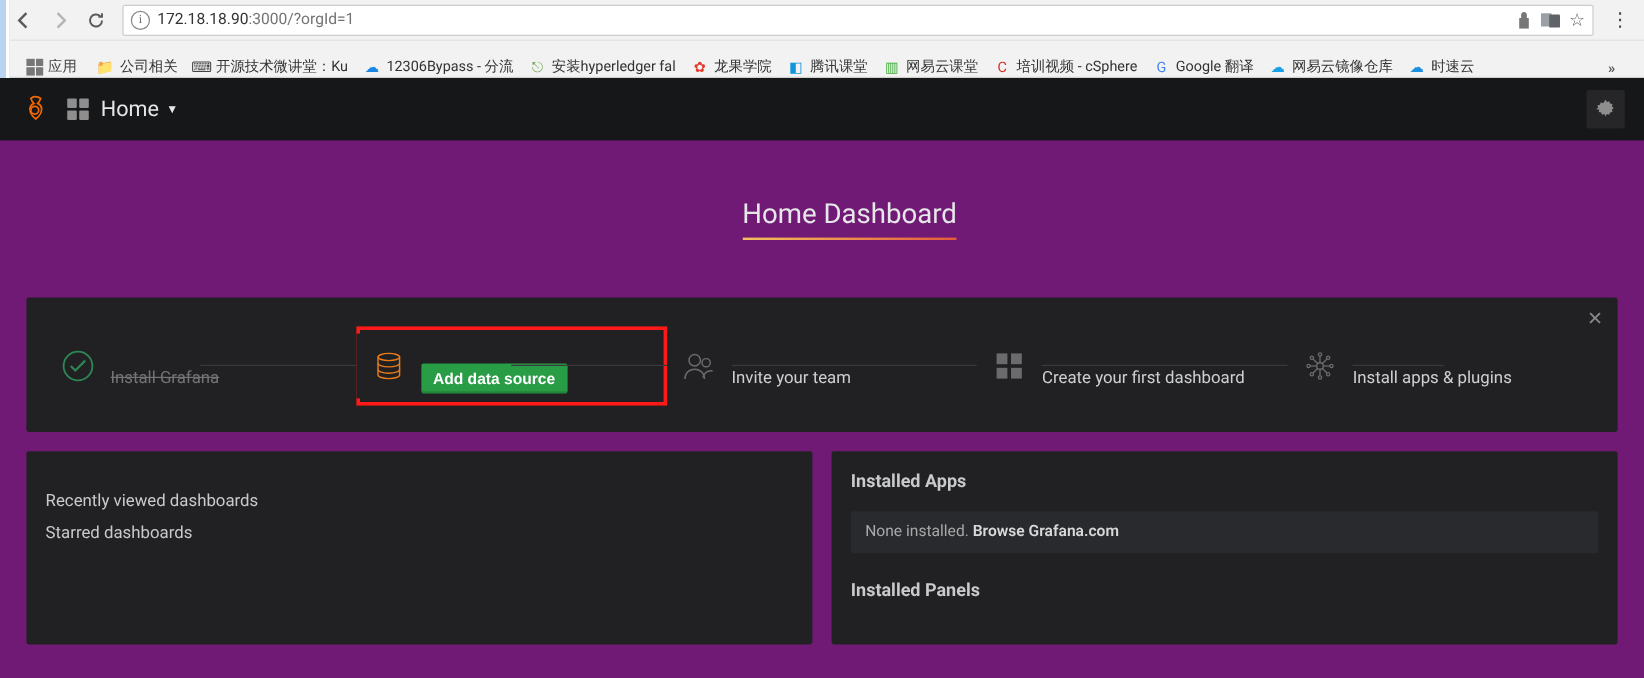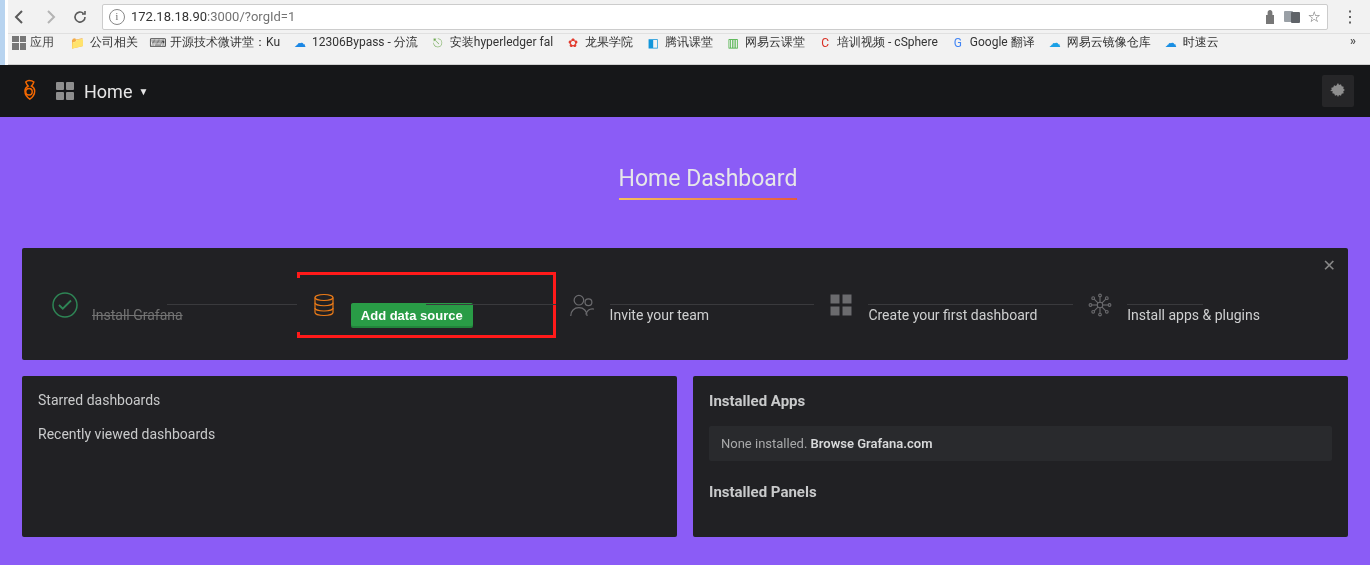--- a/index.html
+++ b/index.html
@@ -11,30 +11,30 @@
   .nav-btn { width: 28px; height: 28px; display:flex; align-items:center; justify-content:center; color:#5a5a5a; border-radius:14px; cursor:pointer; }
   .nav-btn.disabled { color:#b4b4b4; }
   .url-bar { flex:1; height:26px; background:#fff; border:1px solid #ccc; border-radius:2px; margin:0 6px; display:flex; align-items:center; padding:0 6px; font-size:13px; color:#333; }
   .url-info { width:16px; height:16px; border:1px solid #888; border-radius:50%; display:flex; align-items:center; justify-content:center; font-size:10px; font-family:serif; margin-right:6px; color:#666;}
   .url-host { color:#333; }
   .url-path { color:#737373; }
   .url-right { margin-left:auto; display:flex; gap:8px; align-items:center; color:#888; }
   .star { font-size:15px; color:#666; }
   .menu-dots { font-size:16px; color:#444; padding:0 6px; }
   
-  .bookmarks-row { display:flex; align-items:flex-start; height:30px; padding:0 6px; gap:4px; font-size:12px; }
+  .bookmarks-row { display:flex; align-items:flex-end; height:30px; padding:0 16px; gap:4px; font-size:12px; }
   .apps-btn { display:flex; align-items:center; gap:4px; padding:0 6px; color:#444; cursor:pointer;}
   .apps-grid { width:14px; height:14px; display:grid; grid-template-columns:1fr 1fr; grid-template-rows:1fr 1fr; gap:1px;}
   .apps-grid span { background:#777; }
   .bm { display:flex; align-items:center; gap:4px; padding:0 6px; color:#333; cursor:pointer; white-space:nowrap; height:100%;}
   .bm-icon { width:16px; height:16px; display:flex; align-items:center; justify-content:center; border-radius:3px; flex-shrink:0;}
   .bm-overflow { margin-left:auto; color:#555; padding:0 8px; font-weight:bold;}
   
   
-  .app { position:relative; background:#8b5cf6; height: calc(565px - 65px); color:#d8d9da; overflow:hidden;}
+  .app { position:relative; background:#701a75; height: calc(565px - 65px); color:#d8d9da; overflow:hidden;}
   .app-bar { height:52px; display:flex; align-items:center; padding:0 16px; background:#161719;}
   .logo { width:26px; height:26px; margin-right:14px; }
   .dash-icon { width:18px; height:18px; display:grid; grid-template-columns:1fr 1fr; grid-template-rows:1fr 1fr; gap:2px; margin-right:10px;}
   .dash-icon span { background:#8e8e8e; border-radius:1px;}
   .breadcrumb { font-size:18px; font-weight:400; color:#e6e6e6; display:flex; align-items:center; gap:6px; cursor:pointer;}
   .breadcrumb .caret { font-size:10px; }
   .gear-btn { margin-left:auto; width:32px; height:32px; background:#262628; display:flex; align-items:center; justify-content:center; border-radius:2px; cursor:pointer;}
   
   .content { padding: 20px 22px 0; }
   .page-title { text-align:center; font-size:23px; font-weight:400; color:#e6e7e8; display:inline-block; padding-bottom:6px; border-bottom:2px solid; border-image: linear-gradient(90deg,#f5c15d,#e55b3c) 1; margin-left: 46px; }
@@ -274,22 +274,22 @@
                 <line x1="30.5" y1="28.5" x2="25" y2="23"></line>
             </g>
           </svg>
         </div>
         <div class="step-label">Install apps &amp; plugins</div>
       </div>
     </div>
 
     <div class="lower">
       <div class="card left">
+        <div class="entry" style="margin-top:18px">Recently viewed dashboards</div>
         <div class="entry">Starred dashboards</div>
-        <div class="entry" style="margin-top:18px">Recently viewed dashboards</div>
       </div>
       <div class="card right">
         <h3>Installed Apps</h3>
         <div class="sub-box">
           <span>None installed. </span><a>Browse Grafana.com</a>
         </div>
         <h3 style="margin-top:22px">Installed Panels</h3>
       </div>
     </div>
   </div>

